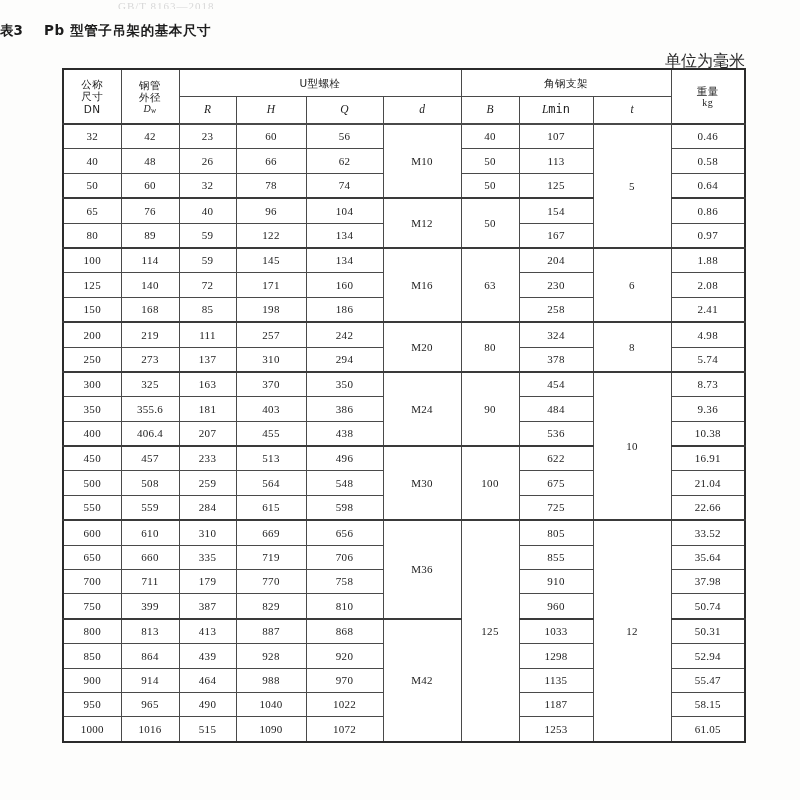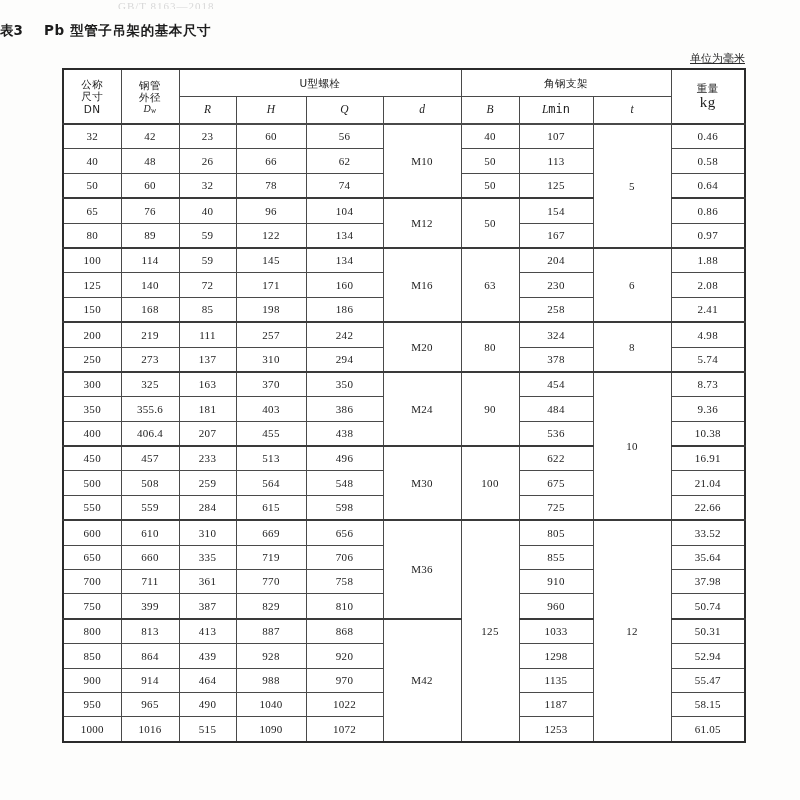--- a/index.html
+++ b/index.html
@@ -45,24 +45,23 @@
   }
   .title .tnum { letter-spacing: 0px; }
 
   
   .unit-note {
     position: absolute;
     top: 51px;
     left: 0;
     width: 745px;
     text-align: right;
-    font-size: 11px;
+    font-size: 16px;
     font-family: "DejaVu Sans", "Liberation Sans", sans-serif;
     color: #2a2a2a;
-    text-decoration: underline;
   }
 
   
   .table-wrap {
     position: absolute;
     top: 68px;
     left: 62px;
     width: 682px;
     border-radius: 32px;
   }
@@ -136,21 +135,21 @@
     font-family: "DejaVu Sans", "Liberation Sans", sans-serif;
     font-size: 10px;
     line-height: 1.7;
     border-bottom-width: 2px;
     margin-top: 35px;
   }
   th.weight-hd .ln { display: block; }
   th.weight-hd .kg {
     font-family: "Liberation Serif", "DejaVu Serif", serif;
     font-style: normal;
-    font-size: 15px;
+    font-size: 10px;
   }
 
   
   tbody td {
     height: 23.4px;
     font-family: "Liberation Serif", "DejaVu Serif", serif;
     font-size: 11px;
     letter-spacing: 0.3px;
   }
   td.merge {
@@ -397,21 +396,21 @@
           <td>660</td>
           <td>335</td>
           <td>719</td>
           <td>706</td>
           <td>855</td>
           <td>35.64</td>
         </tr>
         <tr>
           <td>700</td>
           <td>711</td>
-          <td>361</td>
+          <td>179</td>
           <td>770</td>
           <td>758</td>
           <td>910</td>
           <td>37.98</td>
         </tr>
         <tr>
           <td>750</td>
           <td>399</td>
           <td>387</td>
           <td>829</td>

